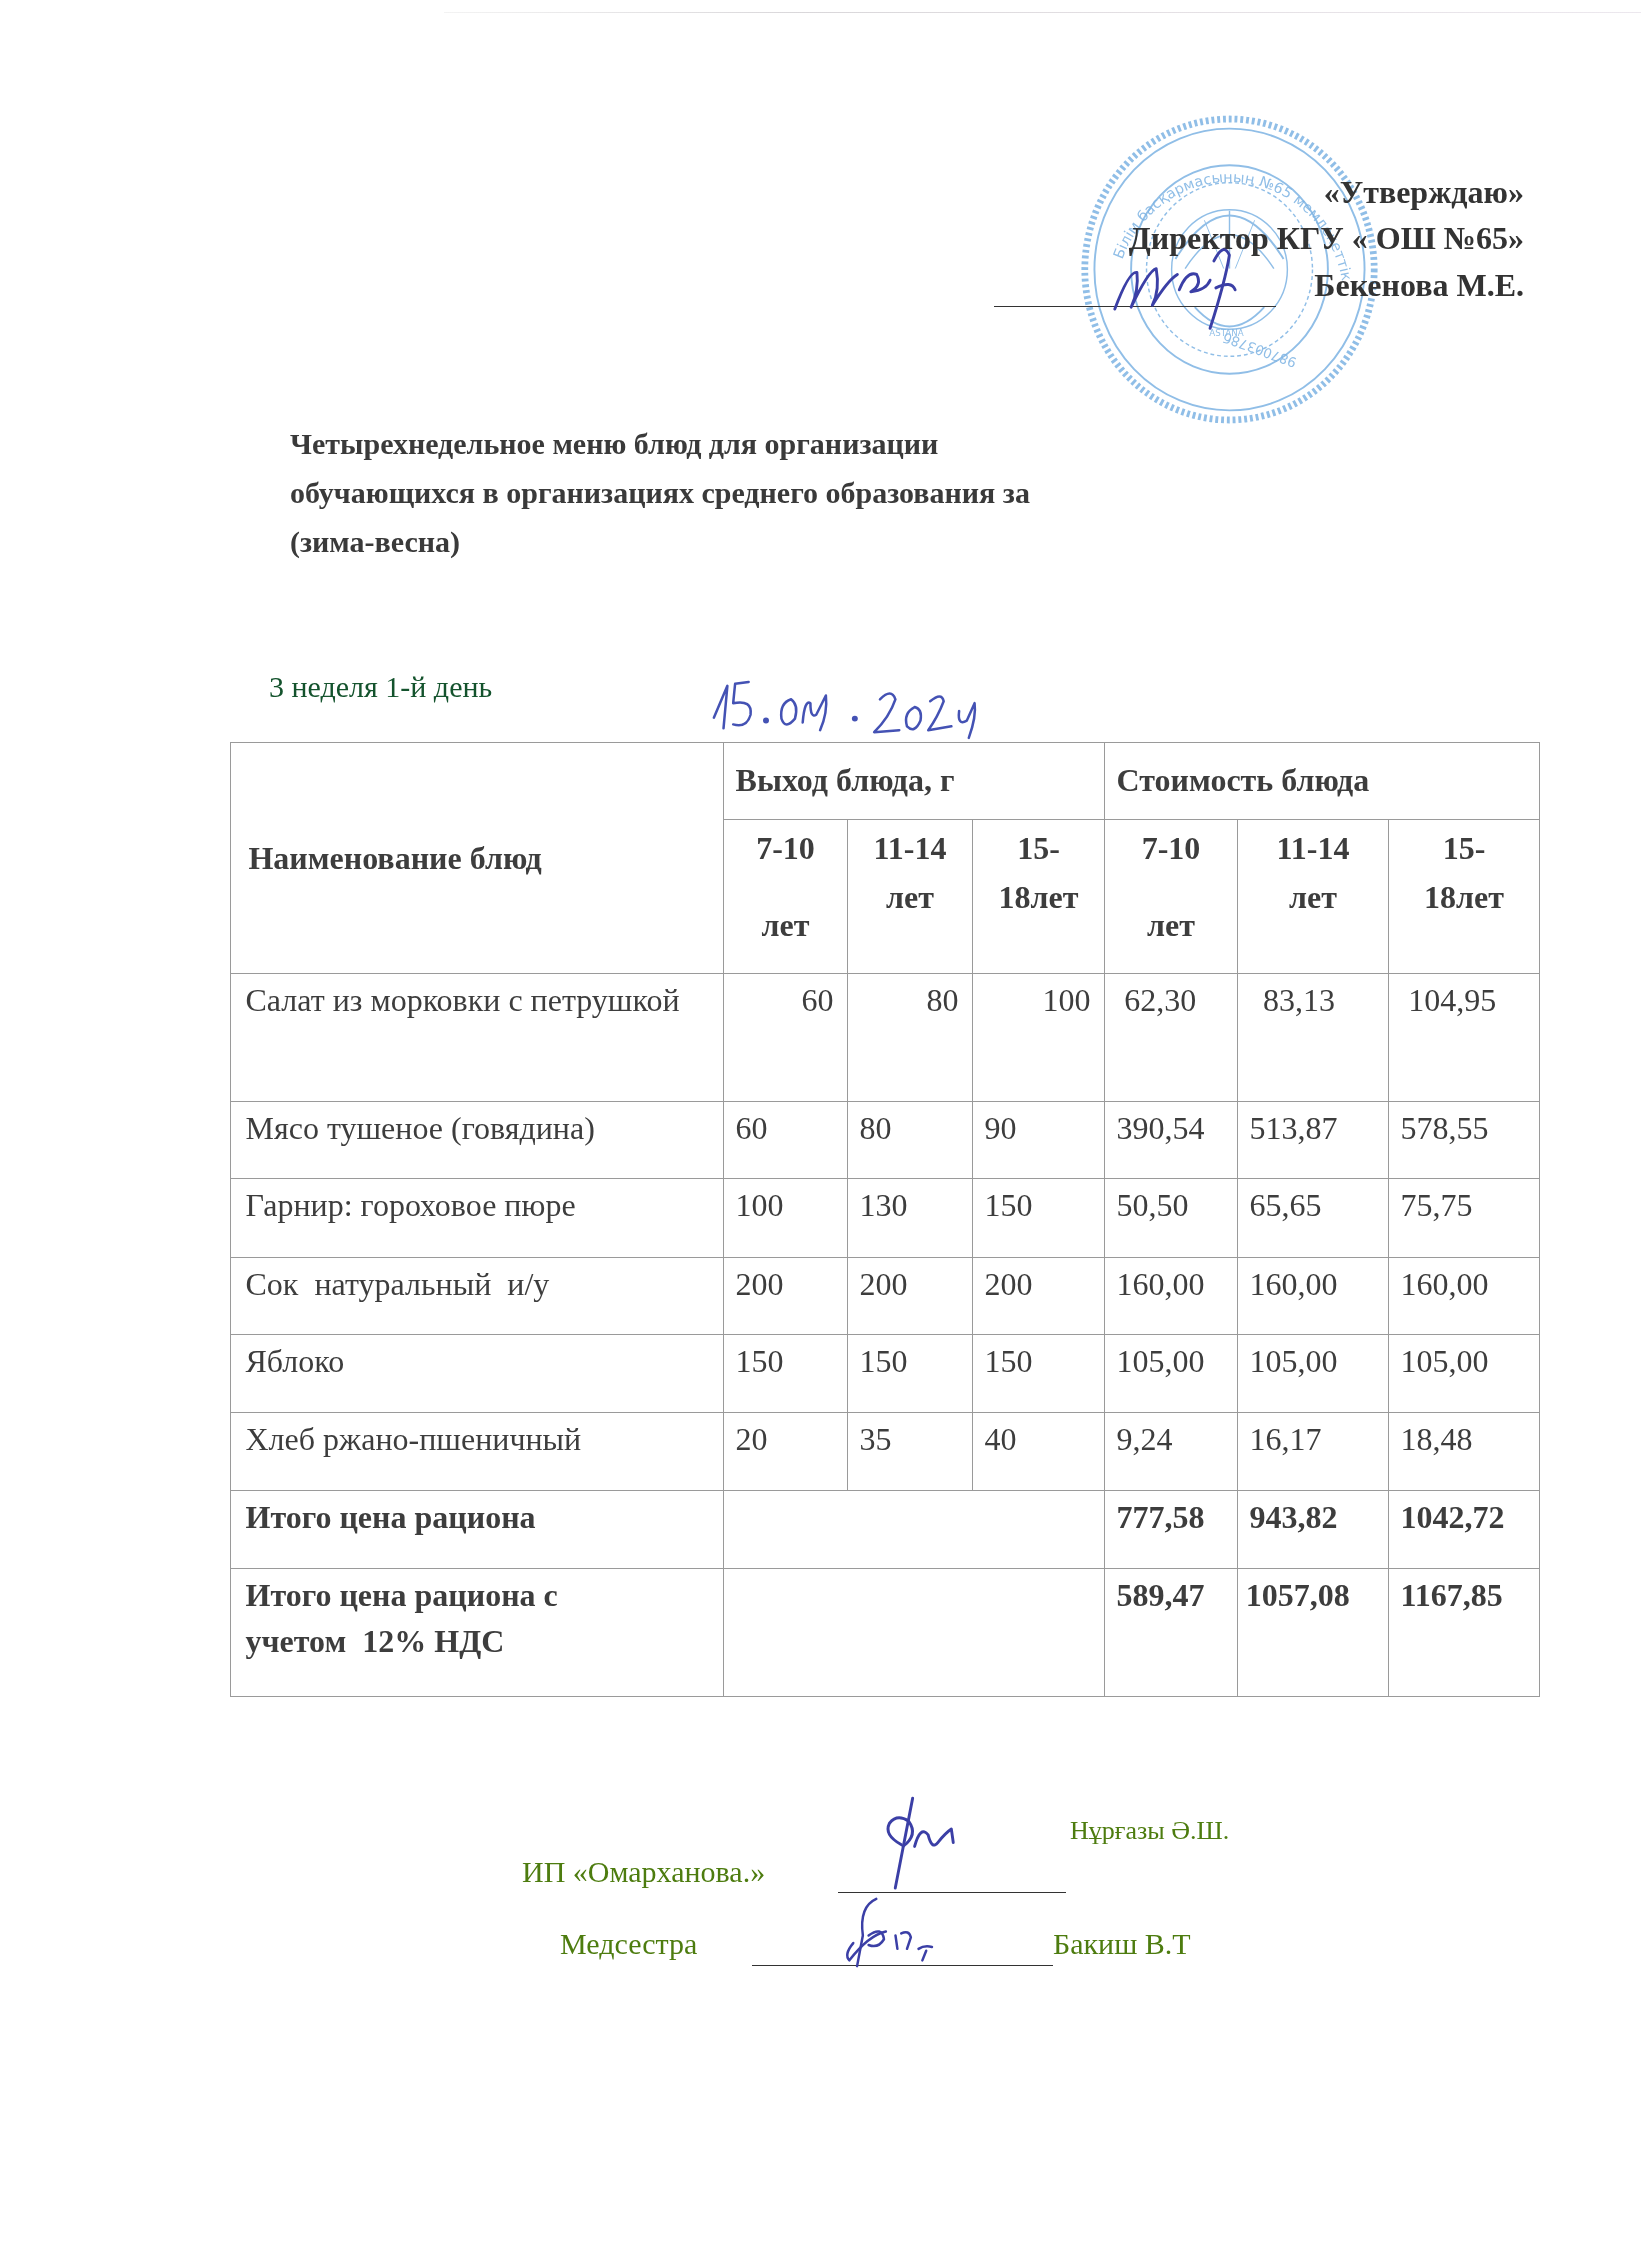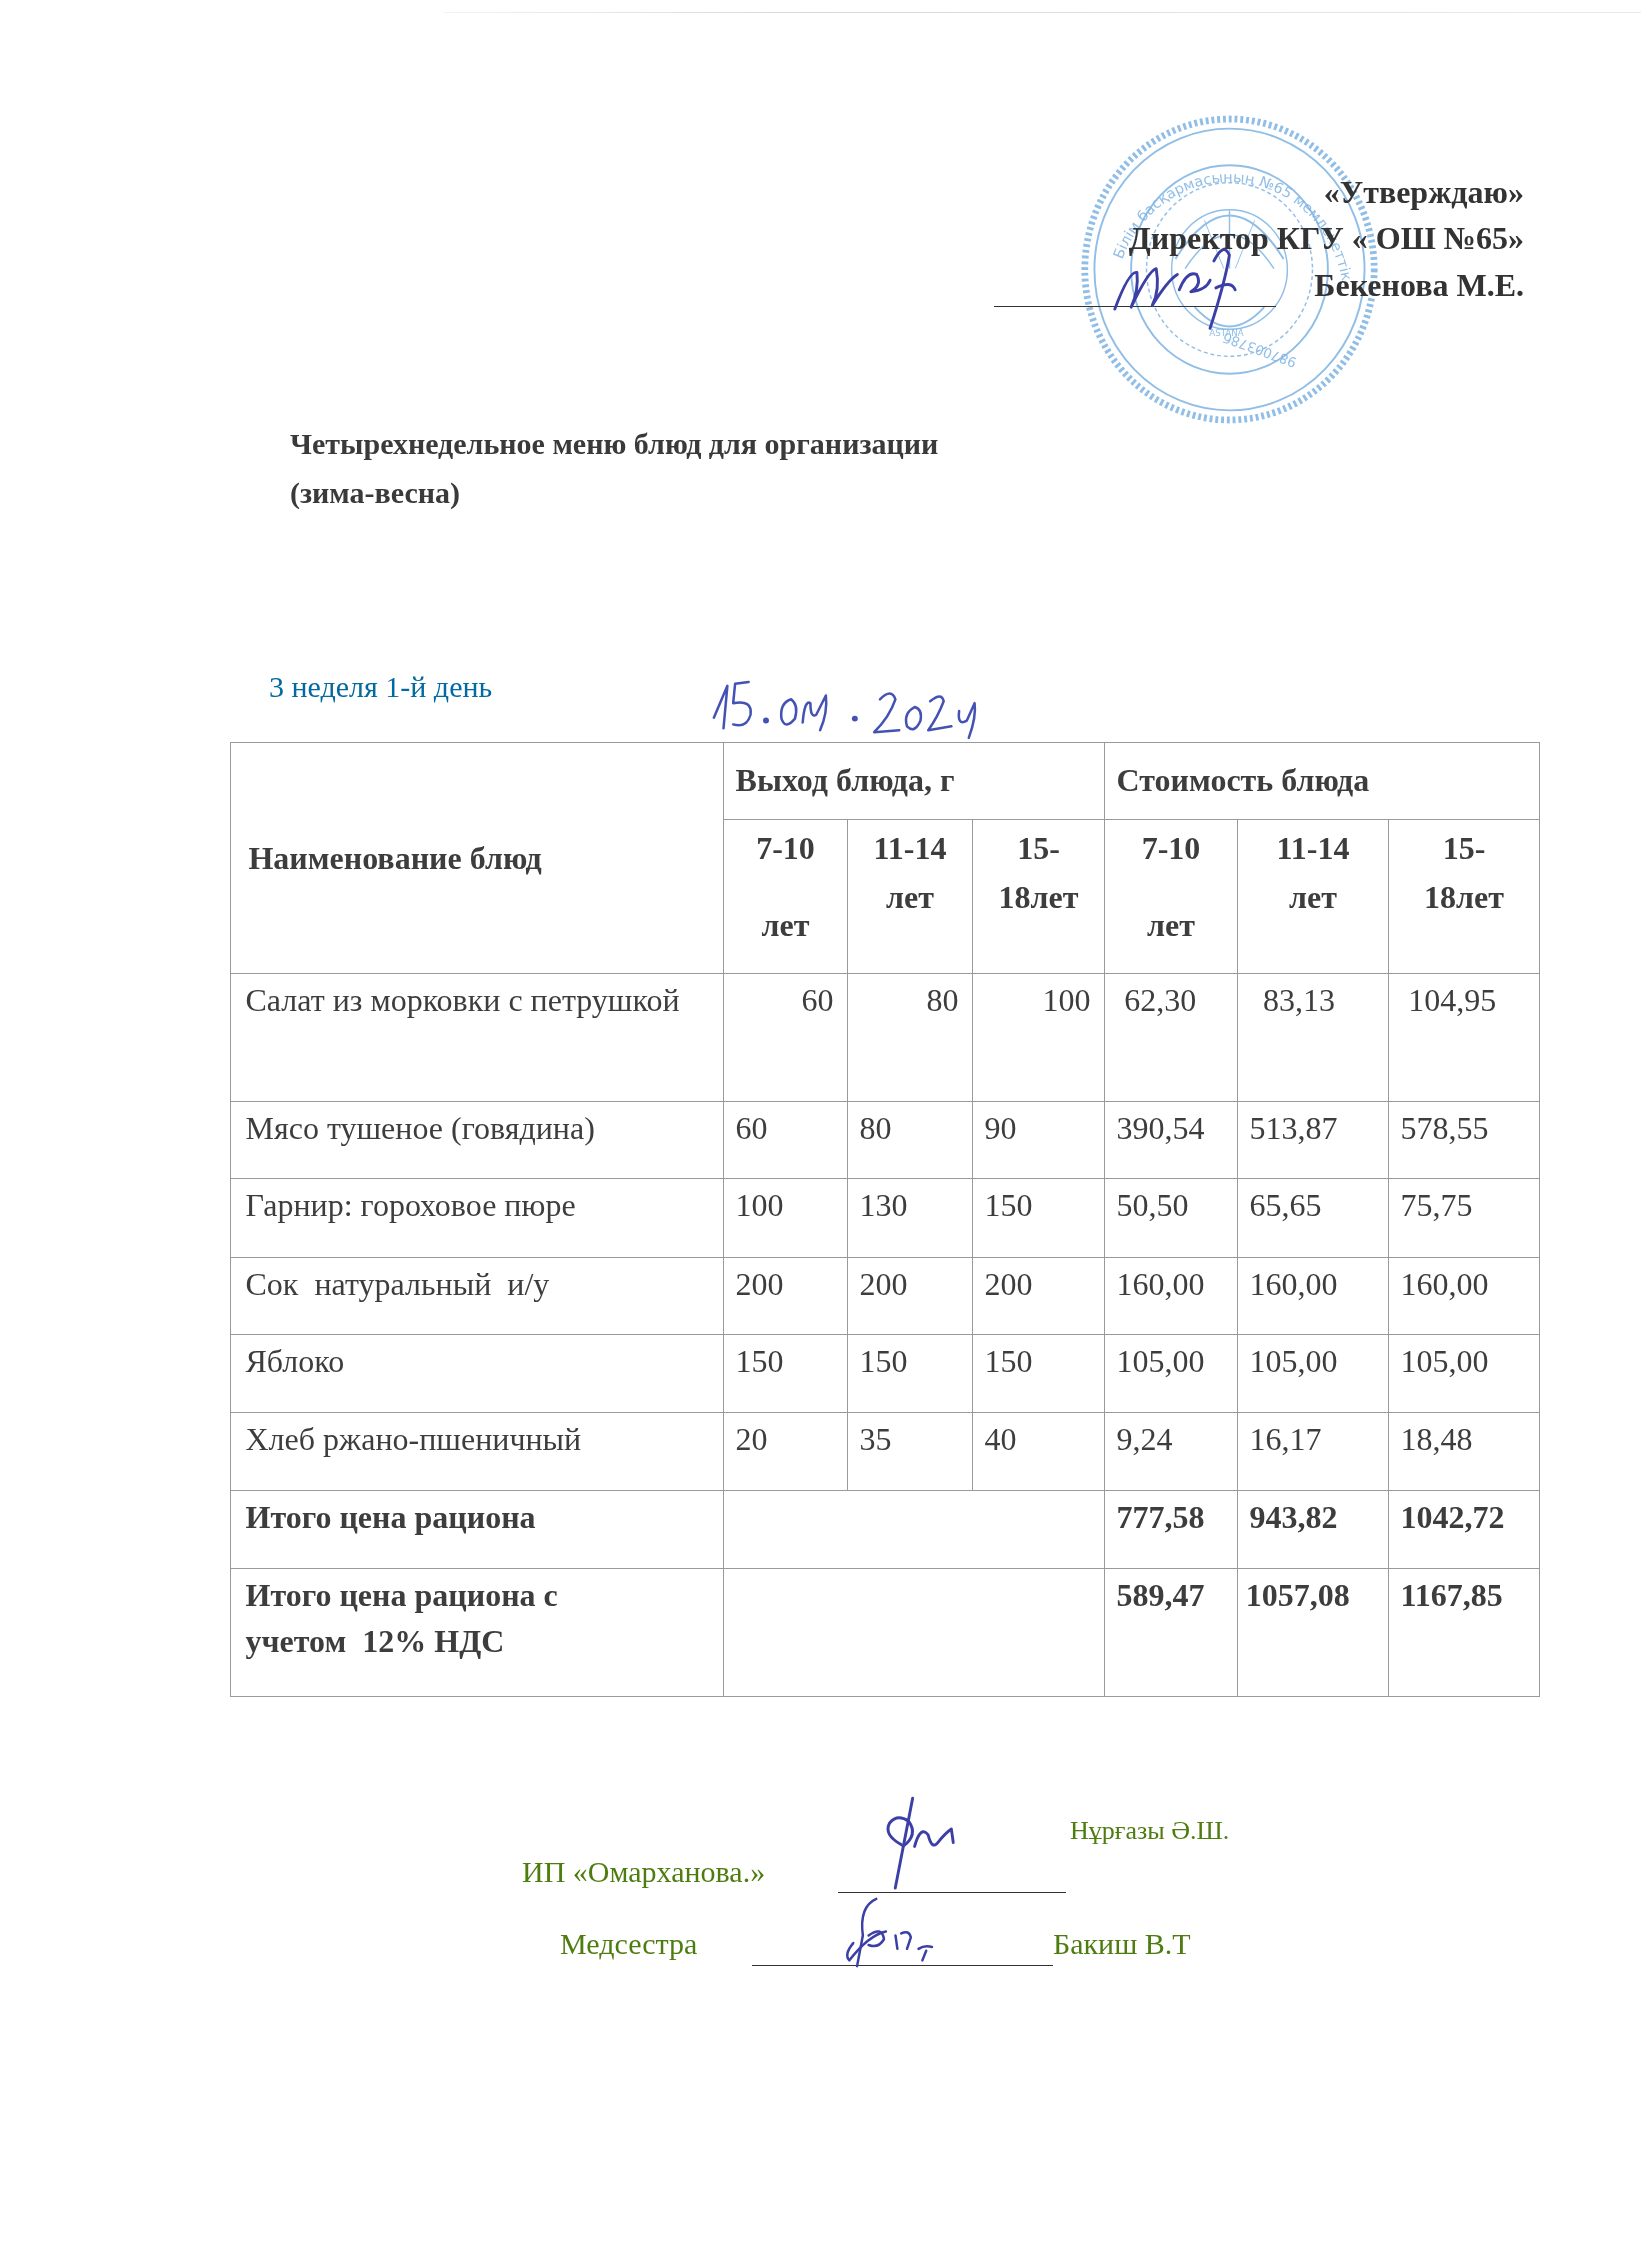--- a/index.html
+++ b/index.html
@@ -15,21 +15,21 @@
   .approve-1 { right: 117px; top: 174px; }
   .approve-2 { right: 117px; top: 220px; }
   .approve-3 { right: 117px; top: 267px; }
   .approve-line { left: 994px; top: 306px; width: 282px; height: 0; border-top: 1.9px solid #333; }
   .sig-director { left: 1110px; top: 232px; width: 154px; height: 106px; }
 
   
   .title { left: 290px; width: 1062px; top: 419px; text-align: left; font-weight: bold; font-size: 30px; line-height: 49px; color: #3a3a3a; }
   .title div { white-space: nowrap; }
 
-  .week { left: 269px; top: 670px; font-size: 30px; color: #0369a1; white-space: nowrap; }
+  .week { left: 269px; top: 670px; font-size: 30px; color: #14532d; white-space: nowrap; }
   .date-hw { left: 710px; top: 674px; width: 309px; height: 68px; }
 
   
   .tbl { position: absolute; left: 230px; top: 742px; border-collapse: collapse; table-layout: fixed; }
   .tbl td { border: 1.4px solid #9a9a9a; padding: 0; vertical-align: top; font-size: 32px; line-height: 46px; color: #3d3d3d; }
   .tbl td.name { padding: 2.9px 9.7px 0 14.5px; }
   .tbl td.num { padding: 2.9px 0 0 11.6px; }
   .tbl td.num.r { text-align: right; padding-right: 13.5px; padding-left: 0; }
   .tbl .hdr-name { vertical-align: middle; font-weight: bold; padding-left: 17.4px; }
   .tbl .hdr-group { font-weight: bold; padding: 13.5px 0 0 11.6px; }
@@ -84,20 +84,21 @@
   <g fill="none" stroke="#3b3fa6" stroke-width="3" stroke-linecap="round" stroke-linejoin="round">
     <path d="M5 80 Q20 40 28 42 Q30 60 22 78 Q40 40 48 38 Q52 60 44 76 Q60 50 70 44"></path>
     <path d="M72 60 Q80 40 90 44 Q96 55 84 62 Q100 60 104 50"></path>
     <path d="M108 30 Q118 10 124 24 Q120 50 104 100"></path>
     <path d="M110 58 Q126 50 130 60"></path>
   </g>
 </svg>
 
 <div class="abs title">
   <div>Четырехнедельное меню блюд для организации</div>
+  <div>обучающихся в организациях среднего образования за</div>
   <div>(зима-весна)</div>
 </div>
 
 <div class="abs week">3 неделя 1-й день</div>
 <svg class="abs date-hw" viewBox="0 0 320 70">
   <title>15.04.2024</title>
   <g fill="none" stroke="#4452b4" stroke-width="2.6" stroke-linecap="round" stroke-linejoin="round">
     <path d="M4 45 L18 12 L14 56"></path>
     <path d="M40 8 L26 10 L24 30 Q44 26 42 42 Q38 56 24 52"></path>
     <circle cx="58" cy="48" r="1.8" fill="#4452b4"></circle>

